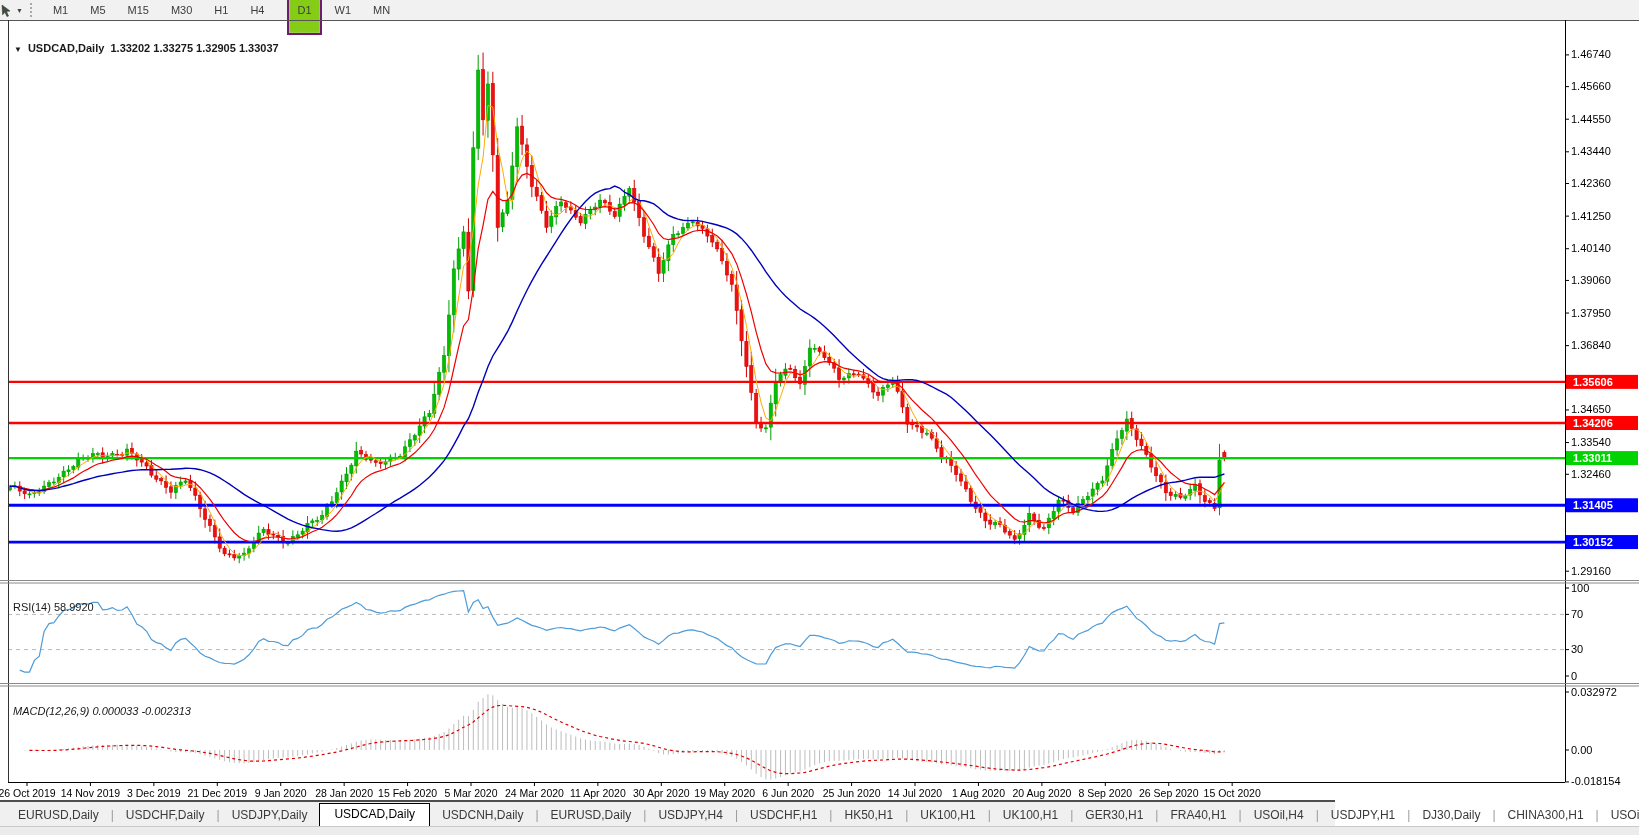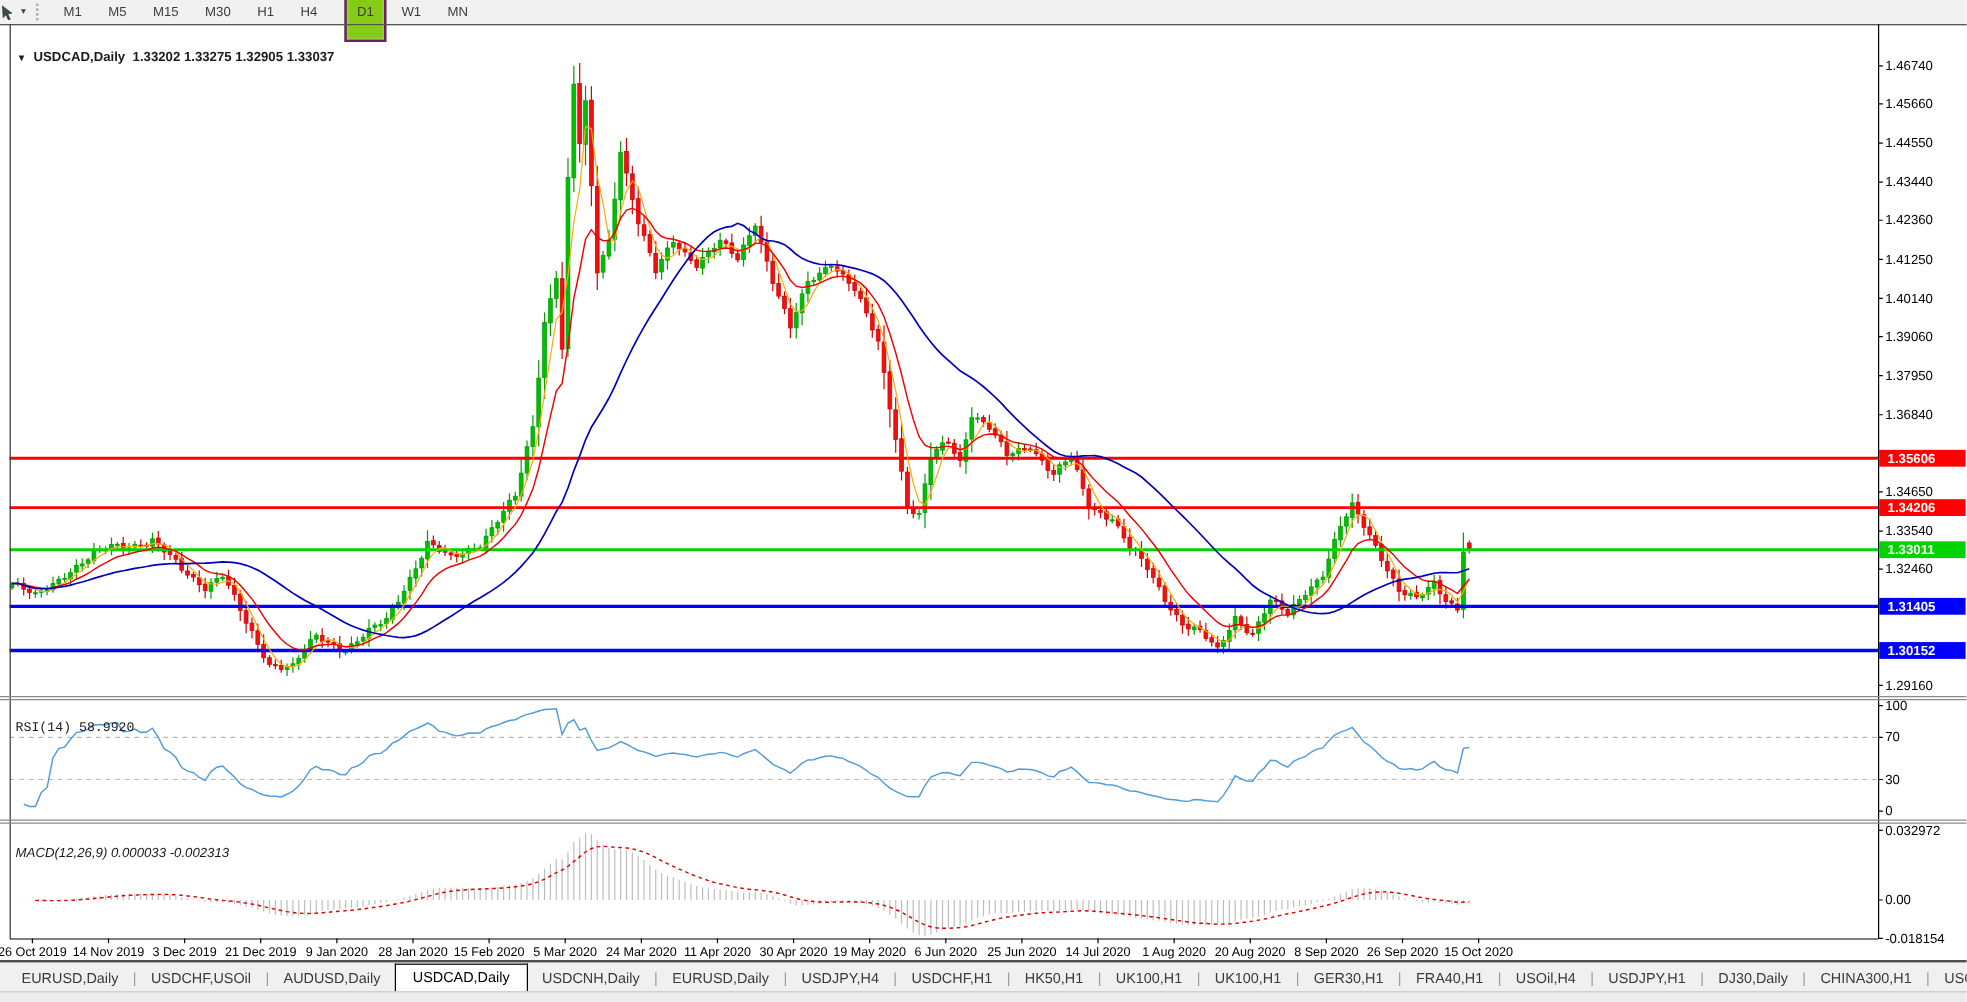--- a/index.html
+++ b/index.html
@@ -11,26 +11,26 @@
   #tool-left{display:flex;align-items:center;margin-left:2px;}
   .caret{font-size:7px;color:#444;margin:0 4px 0 3px;}
   .grip{width:3px;height:14px;border-left:2px dotted #a9a9a9;margin:0 7px 0 3px;}
   .tf-btn{padding:17px 8px;margin:0 2px;cursor:default;border:1px solid transparent;line-height:13px;text-align:center;}
   .tf-btn.active{background:#84cc16;border:2px solid #701a75;box-shadow:inset 0 0 2px #d7d7d7;}
   .tf-sep{width:1px;height:14px;background:#c6c6c6;margin:0 5px;}
   
   .ovl{position:absolute;font-size:11px;color:#1a1a1a;white-space:pre;pointer-events:none;margin-top:17px;}
   #chart-title{top:25px;left:14px;font-weight:bold;}
   #chart-title .dd{font-size:8px;font-weight:normal;margin-right:6px;}
-  #rsi-label{top:584px;left:13px;font-family:Liberation Mono, monospace;}
+  #rsi-label{top:584px;left:13px;}
   #macd-label{top:688px;left:13px;font-style:italic;}
   
   #chart-svg{position:absolute;top:20px;left:0;}
   
-  #tabbar{position:absolute;top:800px;left:0;width:1639px;height:26px;background:#f0f0f0;
+  #tabbar{position:absolute;top:800px;left:0;width:1335px;height:26px;background:#f0f0f0;
           border-top:2px solid #4d4d4d;display:flex;align-items:center;font-size:12px;color:#3a3a3a;}
   .tab{padding:3px 12px;cursor:default;white-space:nowrap;}
   .tab.active{background:#fff;border:1px solid #000;border-bottom:1px solid #fff;color:#000;padding:3px 14px;height:17px;}
   .tab-pipe{color:#9a9a9a;}
   #statusbar{position:absolute;top:826px;left:0;width:1639px;height:9px;background:#ececec;border-top:1px solid #c9c9c9;}
   .cursor-ico{width:13px;height:13px;margin-left:-2px;}
 </style>
 </head>
 <body>
 
@@ -929,23 +929,23 @@
 
   <div class="ovl" id="chart-title"><span class="dd">▼</span><span>USDCAD,Daily</span><span>  </span><span>1.33202 1.33275 1.32905 1.33037</span></div>
 
   <div class="ovl" id="rsi-label">RSI(14) 58.9920</div>
   <div class="ovl" id="macd-label">MACD(12,26,9) 0.000033 -0.002313</div>
 
   <div id="tabbar">
     <div id="tabs-wrap" style="display:flex;align-items:center;margin-left:6px;">
         <span class="tab">EURUSD,Daily</span>
         <span class="tab-pipe">|</span>
-        <span class="tab">USDCHF,USOil</span>
-        <span class="tab-pipe">|</span>
-        <span class="tab">AUDUSD,Daily</span>
+        <span class="tab">USDCHF,Daily</span>
+        <span class="tab-pipe">|</span>
+        <span class="tab">USDJPY,Daily</span>
         <span class="tab active">USDCAD,Daily</span>
         <span class="tab">USDCNH,Daily</span>
         <span class="tab-pipe">|</span>
         <span class="tab">EURUSD,Daily</span>
         <span class="tab-pipe">|</span>
         <span class="tab">USDJPY,H4</span>
         <span class="tab-pipe">|</span>
         <span class="tab">USDCHF,H1</span>
         <span class="tab-pipe">|</span>
         <span class="tab">HK50,H1</span>

